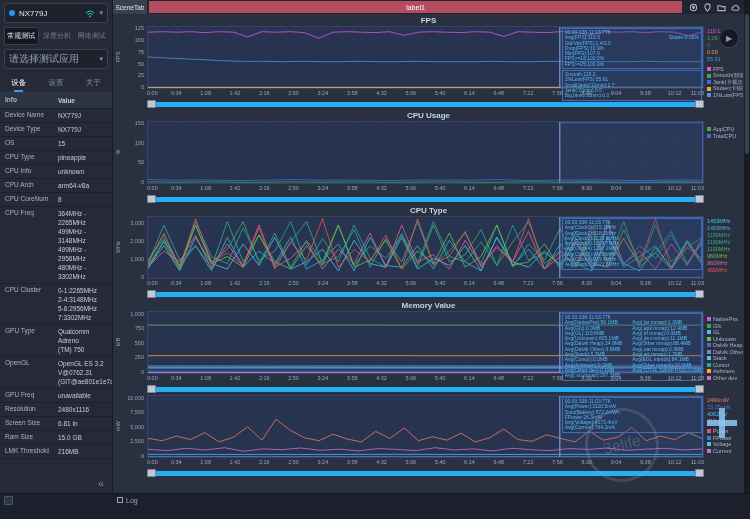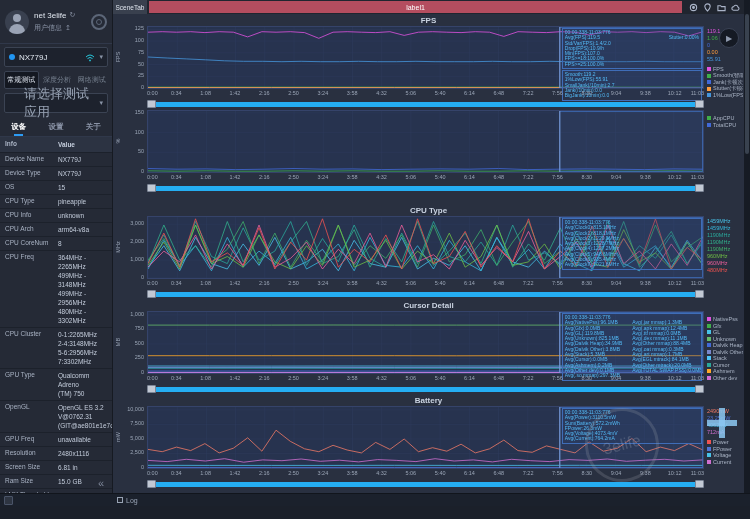--- a/index.html
+++ b/index.html
@@ -27,29 +27,29 @@
   .user-name-row { font-size:8px; color:#dfe5ee; display:flex; align-items:center; gap:3px; }
   .mini-icon { font-size:7px; color:#8a93a6; }
   .user-info-row { font-size:7px; color:#8a93a6; display:flex; align-items:center; gap:3px; margin-top:3px; }
   .record { width:16px; height:16px; border:2px solid #5c6678; border-radius:50%; display:flex; align-items:center; justify-content:center; flex:none; }
   .record-inner { width:6px; height:6px; border:1.5px solid #5c6678; border-radius:50%; }
 
   .select-box { height:20px; margin:3px 4px; background:#1d222d; border:1px solid #3b4353; border-radius:2px;
     display:flex; align-items:center; padding:0 4px; gap:4px; }
   .blue-dot { width:6px; height:6px; border-radius:50%; background:#2196f3; flex:none; }
   .sel-text { font-size:8px; color:#dfe5ee; flex:1; }
-  .sel-placeholder { font-size:13px; color:#98a3b4; flex:1;margin-left:15px; }
+  .sel-placeholder { font-size:10px; color:#98a3b4; flex:1; }
   .caret { font-size:7px; color:#8a93a6; }
 
   .test-tabs { display:flex; height:18px; margin:1px 4px; gap:2px; }
   .ttab { flex:1; font-size:7px; color:#76808f; display:flex; align-items:center; justify-content:center; border-radius:2px; }
   .ttab.active { background:#141821; border:1px solid #3b4353; color:#e0e6f0; }
 
   .nav-tabs { display:flex; height:19px; margin-top:2px; border-bottom:1px solid #30384a; }
-  .ntab { flex:1; font-size:7.5px; color:#8a93a6; display:flex; align-items:center; justify-content:center; position:relative;font-weight:bold; }
+  .ntab { flex:1; font-size:7.5px; color:#8a93a6; display:flex; align-items:center; justify-content:center; position:relative; }
   .ntab.active { color:#ffffff; }
   .ntab.active::after { content:""; position:absolute; bottom:0; left:14px; right:14px; height:2px; background:#2d9cf4; }
 
   .info-table { flex:1; overflow:hidden; font-size:6.5px; }
   .irow { display:flex; border-bottom:1px solid #1c212b; }
   .irow.head { background:#2c3342; font-weight:bold; color:#c6cedd; }
   .icell-k { width:56px; padding:2px 0 2px 5px; color:#a9b3c4; flex:none; }
   .icell-v { flex:1; padding:2px 2px 2px 2px; color:#c4cddc; white-space:pre-line; line-height:9px; }
   .irow.head .icell-k, .irow.head .icell-v { padding-top:3px; padding-bottom:3px; }
 
@@ -116,39 +116,20 @@
 </style>
 </head>
 <body>
 
 <div class="window">
 
 
   <div class="content-row">
 
     <div class="sidebar">
-      <div class="user-card">
-        <div class="avatar">
-            <div class="av-head"></div>
-            <div class="av-body"></div>
-          </div>
-        <div class="user-meta">
-          <div class="user-name-row">
-            <span>net 3elife</span>
-            <span class="mini-icon">↻</span>
-          </div>
-          <div class="user-info-row">
-            <span>用户信息</span>
-            <span class="mini-icon">↥</span>
-          </div>
-        </div>
-        <div class="record">
-            <div class="record-inner"></div>
-          </div>
-      </div>
 
       <div class="select-box">
         <span class="blue-dot"></span>
         <span class="sel-text">NX779J</span>
         <span>
           <svg width="10" height="8" viewBox="0 0 10 8">
               <path d="M1 3 Q5 -1 9 3" stroke="#26c6da" fill="none" stroke-width="1"></path>
               <path d="M2.5 4.6 Q5 2.2 7.5 4.6" stroke="#26c6da" fill="none" stroke-width="1"></path>
               <circle cx="5" cy="6.4" r="0.9" fill="#26c6da"></circle>
             </svg>
@@ -418,20 +399,21 @@
               <div class="xtick last" style="right: 0px;">11:03</div>
             </div>
             <div class="hscroll">
               <div class="hs-track"></div>
               <div class="hs-handle left"></div>
               <div class="hs-handle right"></div>
             </div>
             <div class="play-btn">▶</div>
           </div>
           <div class="chart-block">
+            <div class="chart-title">CPU Usage</div>
             <div class="chart-body">
               <div class="yaxis">
                 <div class="ylabel">%</div>
                 <div class="ytick" style="top: -1px;">150</div>
                 <div class="ytick" style="top: 18.6452px;">100</div>
                 <div class="ytick" style="top: 38.3226px;">50</div>
                 <div class="ytick" style="top: 58px;">0</div>
               </div>
               <div class="plotwrap">
                 <svg viewBox="0 0 557 61" preserveAspectRatio="none">
@@ -604,21 +586,21 @@
               <div class="xtick" style="left: 94.7368%;">10:12</div>
               <div class="xtick last" style="right: 0px;">11:03</div>
             </div>
             <div class="hscroll">
               <div class="hs-track"></div>
               <div class="hs-handle left"></div>
               <div class="hs-handle right"></div>
             </div>
           </div>
           <div class="chart-block">
-            <div class="chart-title">Cursor Detail</div>
+            <div class="chart-title">Memory Value</div>
             <div class="chart-body">
               <div class="yaxis">
                 <div class="ylabel">MB</div>
                 <div class="ytick" style="top: -0.095238px;">1,000</div>
                 <div class="ytick" style="top: 14.4286px;">750</div>
                 <div class="ytick" style="top: 28.9524px;">500</div>
                 <div class="ytick" style="top: 43.4762px;">250</div>
                 <div class="ytick" style="top: 58px;">0</div>
               </div>
               <div class="plotwrap">
@@ -762,21 +744,20 @@
               <div class="xtick" style="left: 94.7368%;">10:12</div>
               <div class="xtick last" style="right: 0px;">11:03</div>
             </div>
             <div class="hscroll">
               <div class="hs-track"></div>
               <div class="hs-handle left"></div>
               <div class="hs-handle right"></div>
             </div>
           </div>
           <div class="chart-block">
-            <div class="chart-title">Battery</div>
             <div class="chart-body">
               <div class="yaxis">
                 <div class="ylabel">mW</div>
                 <div class="ytick" style="top: -0.095238px;">10,000</div>
                 <div class="ytick" style="top: 14.4286px;">7,500</div>
                 <div class="ytick" style="top: 28.9524px;">5,000</div>
                 <div class="ytick" style="top: 43.4762px;">2,500</div>
                 <div class="ytick" style="top: 58px;">0</div>
               </div>
               <div class="plotwrap">

